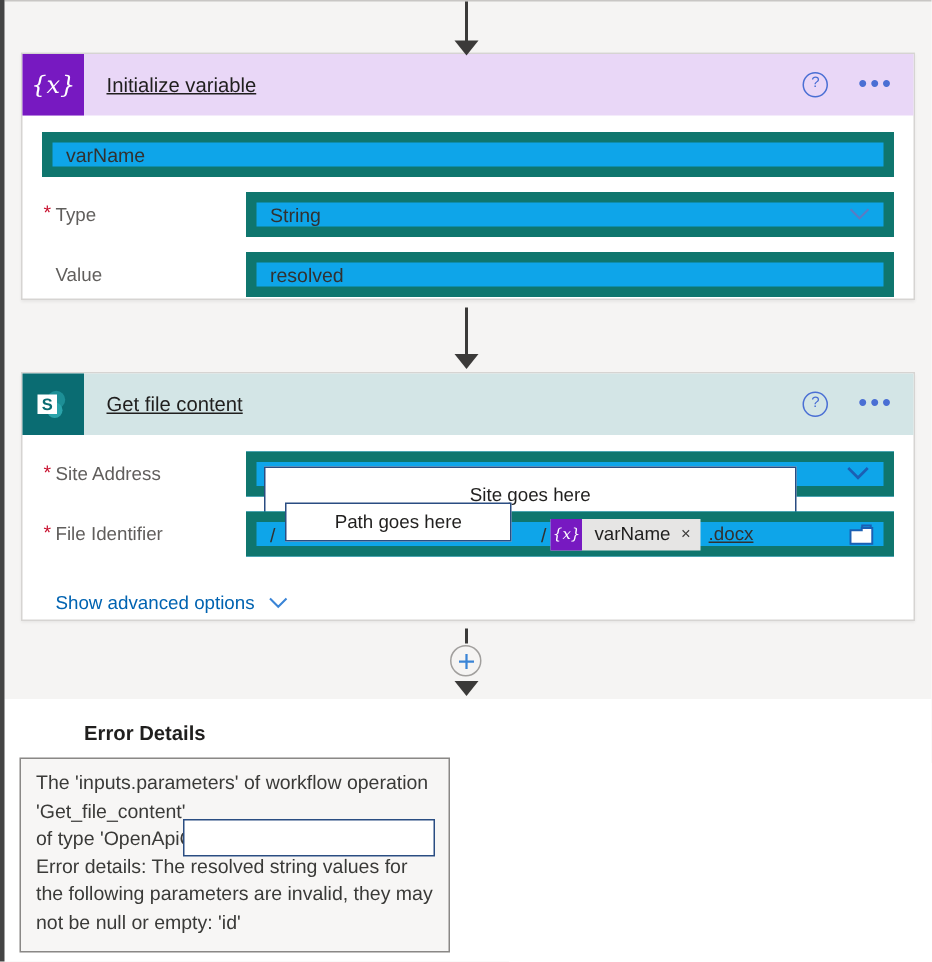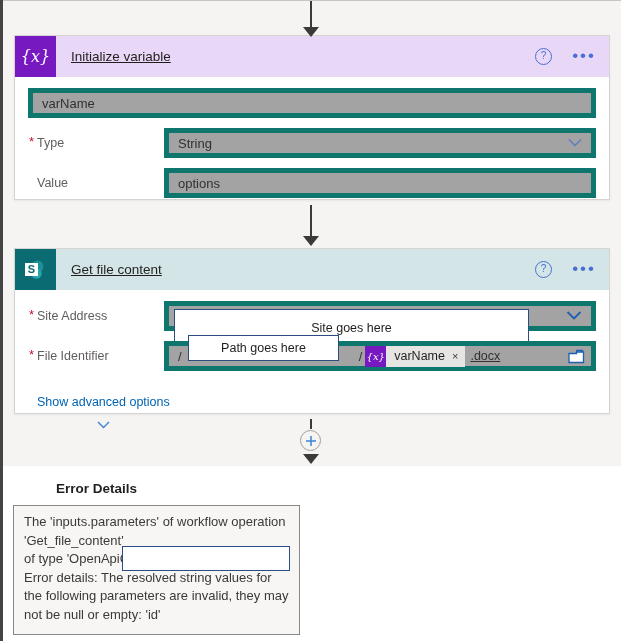--- a/index.html
+++ b/index.html
@@ -164,22 +164,22 @@
     left: 2px;
     top: -3px;
     width: 1.5px;
     height: 17px;
     background: #c8102e;
   }
 
   .input-box {
     flex: 1 1 auto;
     height: 30px;
-    border: 5px solid #0f766e;
-    background: #a3a3a3;
+    border: 7px solid #0f766e;
+    background: #0ea5e9;
     box-sizing: border-box;
     display: flex;
     align-items: center;
     padding: 0 9px;
     font-size: 13px;
     color: #323130;
     position: relative;
   }
   .input-box .chevron {
     position: absolute;
@@ -263,21 +263,20 @@
   }
 
   .adv-link {
     margin-top: 14px;
     margin-left: 9px;
     display: inline-flex;
     align-items: center;
     gap: 9px;
     color: #0063b1;
     font-size: 12.5px;
-    flex-direction: column;
   }
 
   
   .err-title {
     position: absolute;
     left: 13px;
     top: 481px;
     font-size: 13.5px;
     font-weight: bold;
     color: #201f1e;
@@ -353,21 +352,21 @@
             </svg>
         </span>
       </div>
     </div>
 
     <div class="field-row">
       <div class="field-label">
         <span>Value</span>
       </div>
       <div class="input-box">
-        <span>options</span>
+        <span>resolved</span>
       </div>
     </div>
 
   </div>
 </div>
 
 <div class="arrow" style="left:298px; top:205px; height:42px;">
   <div class="stem" style="height:33px;"></div>
   <div class="head" style="top:31px;"></div>
 </div>

